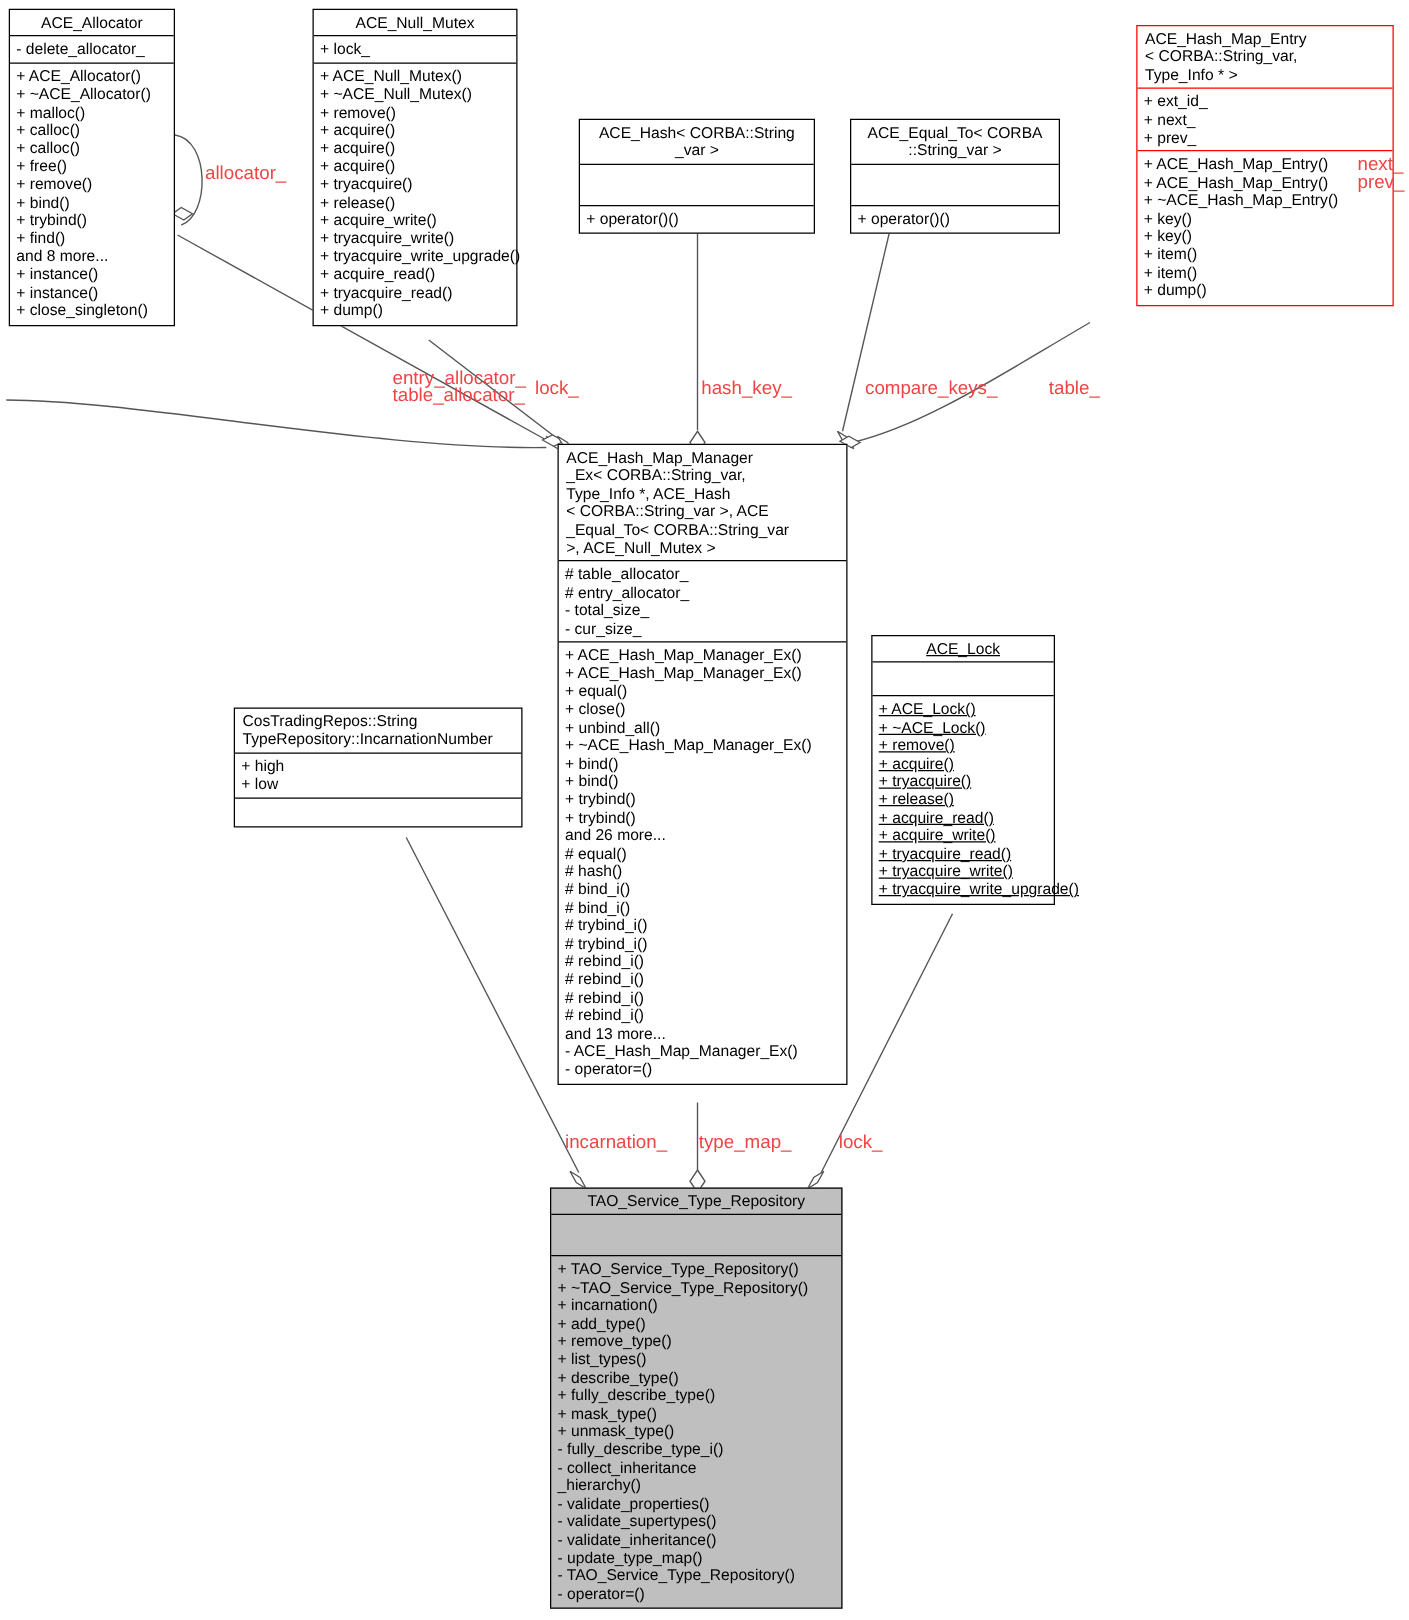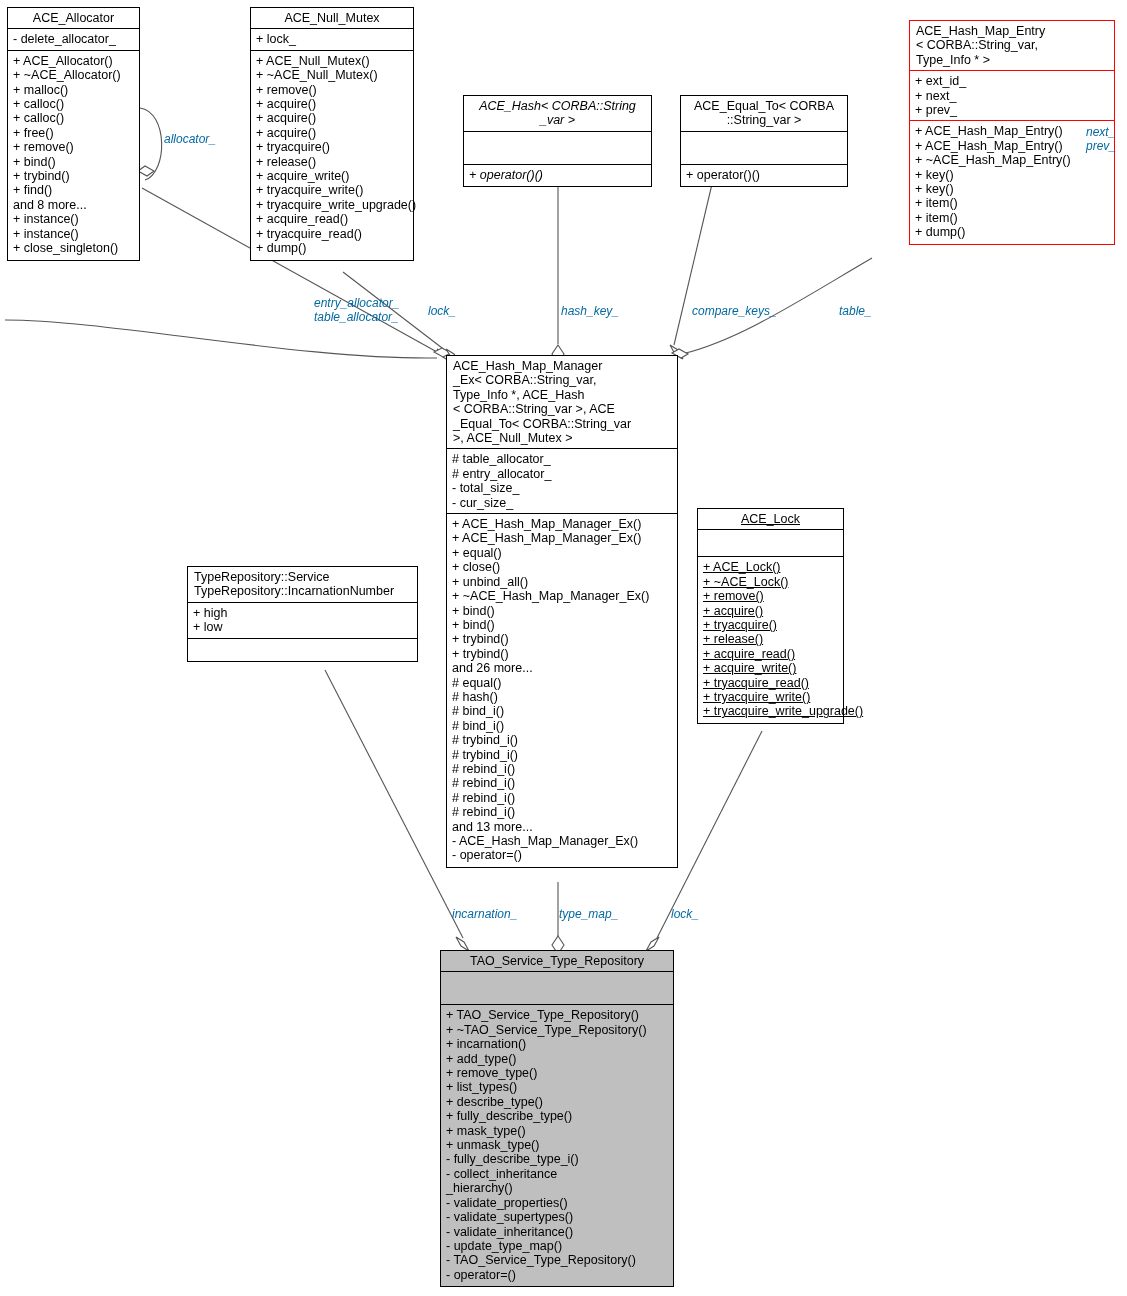--- a/index.html
+++ b/index.html
@@ -62,25 +62,24 @@
   }
   .cls-ops {
     padding: 3px 4px 4px 5px;
     min-height: 10px;
   }
   .row {
     white-space: pre;
   }
   .edge-label {
     position: absolute;
-    font-size: 12px;
+    font-size: 15px;
     line-height: 14.4px;
-    color: #0369a1;
+    color: #ef4444;
     white-space: pre;
-    font-style: italic;
   }
 </style>
 </head>
 <body>
 
 <div id="canvas">
 
   <svg class="edges" viewBox="0 0 1127 1296" xmlns="http://www.w3.org/2000/svg">
     <g fill="none" stroke="#555555" stroke-width="1.1">
 
@@ -161,21 +160,21 @@
       <div class="row">+ release()</div>
       <div class="row">+ acquire_write()</div>
       <div class="row">+ tryacquire_write()</div>
       <div class="row">+ tryacquire_write_upgrade()</div>
       <div class="row">+ acquire_read()</div>
       <div class="row">+ tryacquire_read()</div>
       <div class="row">+ dump()</div>
     </div>
   </div>
 
-  <div class="uml-class" style="left:463px; top:95px; width:189px;font-style:italic;">
+  <div class="uml-class" style="left:463px; top:95px; width:189px;">
     <div class="cls-title">ACE_Hash&lt; CORBA::String
 _var &gt;</div>
     <div class="cls-attrs" style="height:26px;"></div>
     <div class="cls-ops">
       <div class="row">+ operator()()</div>
     </div>
   </div>
 
   <div class="uml-class" style="left:680px; top:95px; width:168px;">
     <div class="cls-title">ACE_Equal_To&lt; CORBA
@@ -260,21 +259,21 @@
       <div class="row">+ release()</div>
       <div class="row">+ acquire_read()</div>
       <div class="row">+ acquire_write()</div>
       <div class="row">+ tryacquire_read()</div>
       <div class="row">+ tryacquire_write()</div>
       <div class="row">+ tryacquire_write_upgrade()</div>
     </div>
   </div>
 
   <div class="uml-class" style="left:187px; top:566px; width:231px;">
-    <div class="cls-title" style="text-align:left; padding-left:6px;">TypeRepository::Service
+    <div class="cls-title" style="text-align:left; padding-left:6px;">CosTradingRepos::String
 TypeRepository::IncarnationNumber</div>
     <div class="cls-attrs">
       <div class="row">+ high</div>
       <div class="row">+ low</div>
     </div>
     <div class="cls-ops" style="height:15px;"></div>
   </div>
 
   <div class="uml-class filled" style="left:440px; top:950px; width:234px;">
     <div class="cls-title">TAO_Service_Type_Repository</div>

